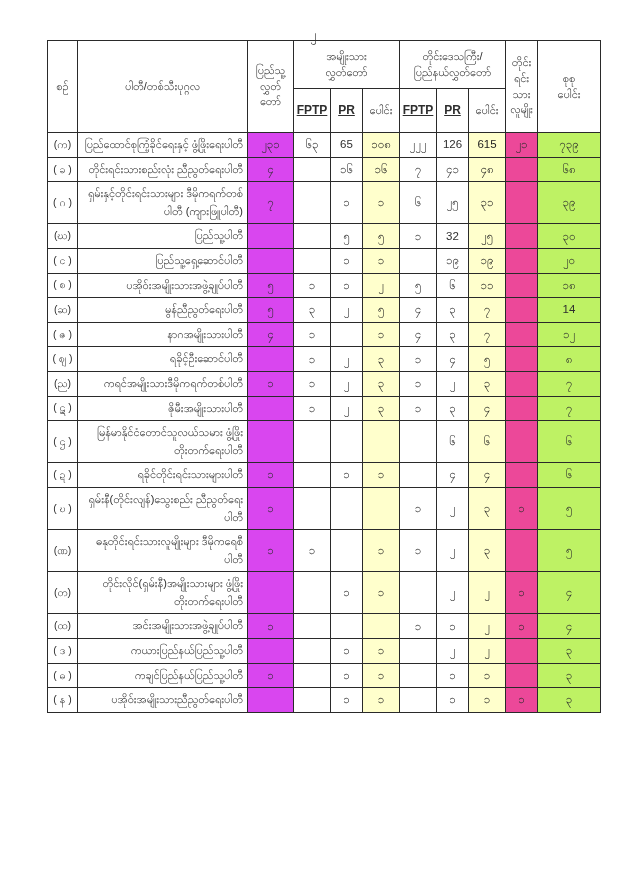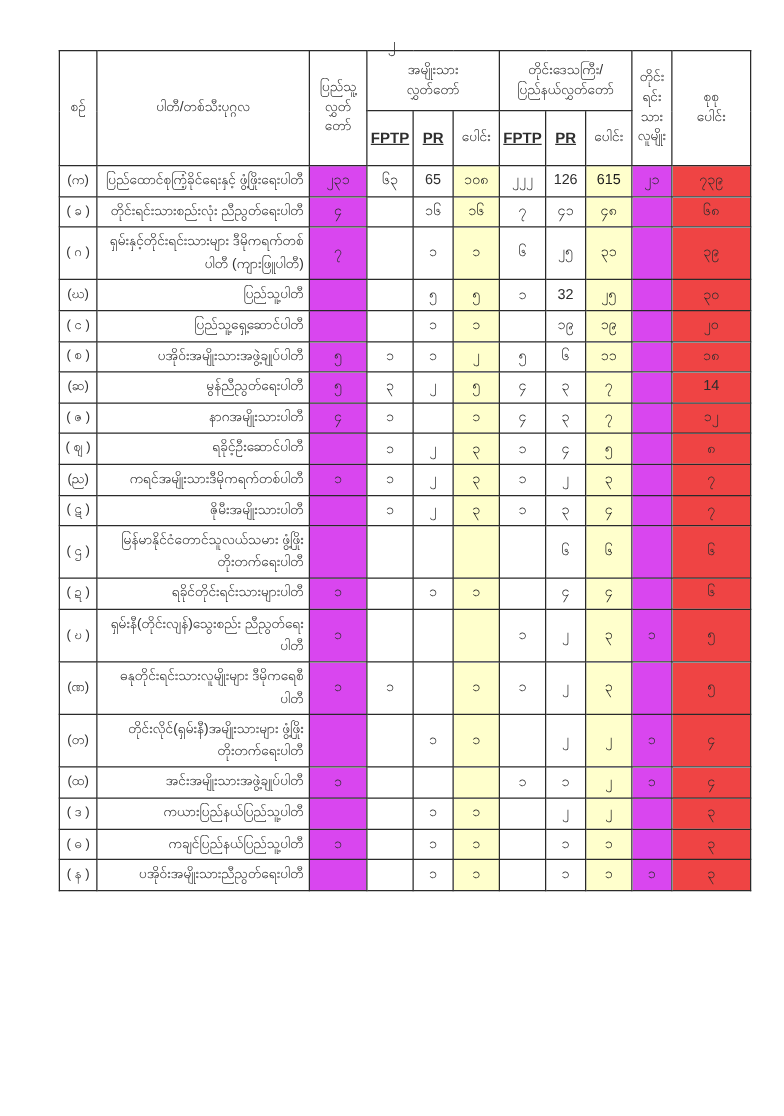--- a/index.html
+++ b/index.html
@@ -54,22 +54,22 @@
   tbody td.party {
     text-align: right;
     font-size: 11px;
     padding: 3px 4px 3px 6px;
     overflow-wrap: break-word;
     word-break: break-word;
     line-height: 1.6;
   }
   td.c-pyithu { background: #d946ef; }
   td.c-total  { background: #ffffcc; font-weight: normal; color: #1c1c1c; }
-  td.c-ethnic { background: #d946ef; }
-  td.c-grand  { background: #ef4444; }
+  td.c-ethnic { background: #ec4899; }
+  td.c-grand  { background: #bef264; }
 </style>
 </head>
 <body>
 
 <div class="page">
 
   <div class="page-number">၂</div>
 
   <table class="results">
     <colgroup>

